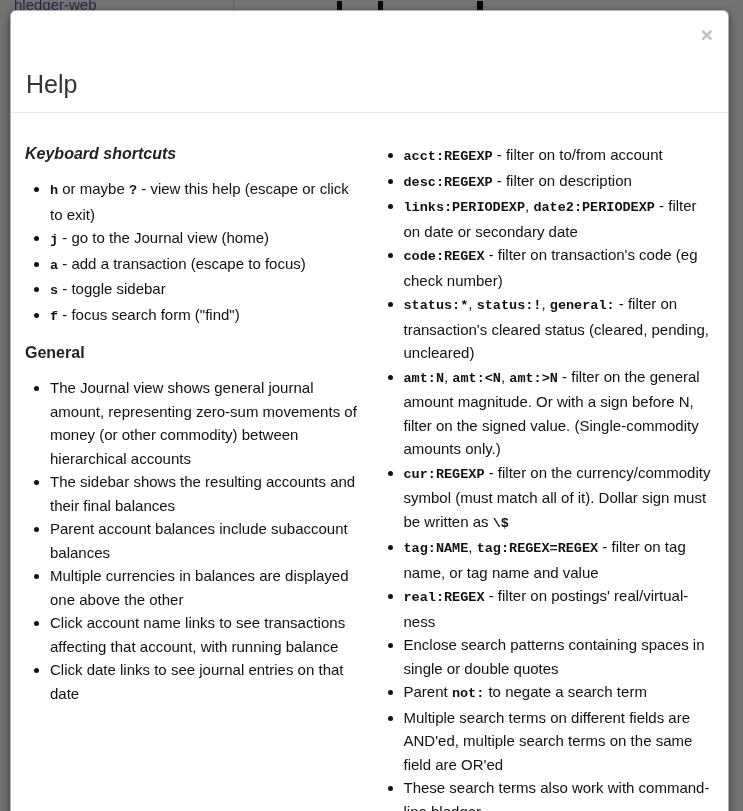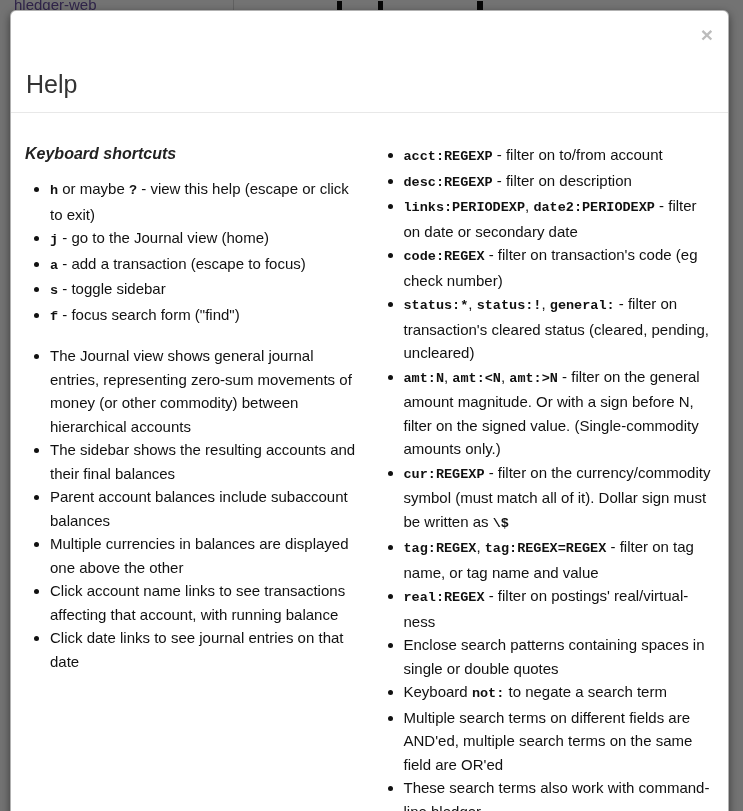--- a/index.html
+++ b/index.html
@@ -101,40 +101,41 @@
   <div class="modal-body">
     <div class="col">
         <div class="section-heading">Keyboard shortcuts</div>
         <ul class="help-list">
           <li><code>h</code><span> or maybe </span><code>?</code><span> - view this help (escape or click to exit)</span></li>
           <li><code>j</code><span> - go to the Journal view (home)</span></li>
           <li><code>a</code><span> - add a transaction (escape to focus)</span></li>
           <li><code>s</code><span> - toggle sidebar</span></li>
           <li><code>f</code><span> - focus search form ("find")</span></li>
         </ul>
+        <div class="section-heading">General</div>
         <ul class="help-list">
-          <li><span>The Journal view shows general journal entries, representing zero-sum movements of money (or other commodity) between hierarchical accounts</span></li>
+          <li><span>The Journal view shows general journal amount, representing zero-sum movements of money (or other commodity) between hierarchical accounts</span></li>
           <li><span>The sidebar shows the resulting accounts and their final balances</span></li>
           <li><span>Parent account balances include subaccount balances</span></li>
           <li><span>Multiple currencies in balances are displayed one above the other</span></li>
           <li><span>Click account name links to see transactions affecting that account, with running balance</span></li>
           <li><span>Click date links to see journal entries on that date</span></li>
         </ul>
       </div>
     <div class="col">
         <ul class="help-list">
           <li><code>acct:REGEXP</code><span> - filter on to/from account</span></li>
           <li><code>desc:REGEXP</code><span> - filter on description</span></li>
           <li><code>links:PERIODEXP</code><span>, </span><code>date2:PERIODEXP</code><span> - filter on date or secondary date</span></li>
           <li><code>code:REGEX</code><span> - filter on transaction's code (eg check number)</span></li>
           <li><code>status:*</code><span>, </span><code>status:!</code><span>, </span><code>general:</code><span> - filter on transaction's cleared status (cleared, pending, uncleared)</span></li>
           <li><code>amt:N</code><span>, </span><code>amt:&lt;N</code><span>, </span><code>amt:&gt;N</code><span> - filter on the general amount magnitude. Or with a sign before N, filter on the signed value. (Single-commodity amounts only.)</span></li>
           <li><code>cur:REGEXP</code><span> - filter on the currency/commodity symbol (must match all of it). Dollar sign must be written as </span><code>\$</code></li>
-          <li><code>tag:REGEX</code><span>, </span><code>tag:REGEX=REGEX</code><span> - filter on tag name, or tag name and value</span></li>
+          <li><code>tag:NAME</code><span>, </span><code>tag:REGEX=REGEX</code><span> - filter on tag name, or tag name and value</span></li>
           <li><code>real:REGEX</code><span> - filter on postings' real/virtual-ness</span></li>
           <li><span>Enclose search patterns containing spaces in single or double quotes</span></li>
-          <li><span>Keyboard </span><code>not:</code><span> to negate a search term</span></li>
+          <li><span>Parent </span><code>not:</code><span> to negate a search term</span></li>
           <li><span>Multiple search terms on different fields are AND'ed, multiple search terms on the same field are OR'ed</span></li>
           <li><span>These search terms also work with command-line hledger</span></li>
         </ul>
       </div>
   </div>
 </div>
 
 </body></html>

